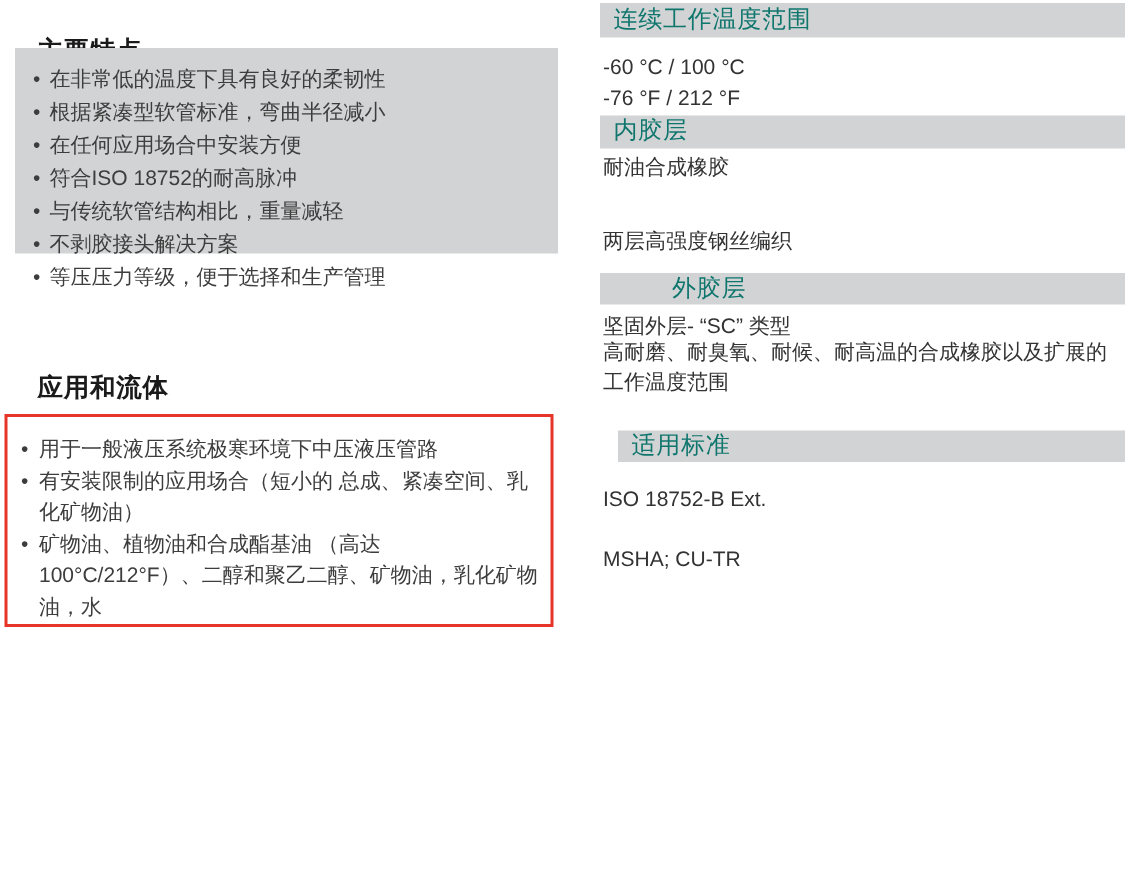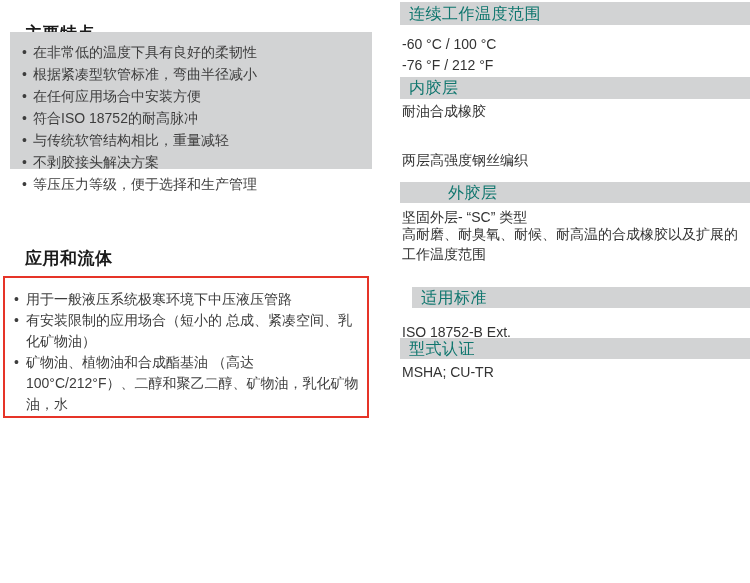--- a/index.html
+++ b/index.html
@@ -149,17 +149,16 @@
 
     <div class="val" id="val-reinf">两层高强度钢丝编织</div>
 
     <div class="bar" id="bar-cover">外胶层</div>
     <div class="val" id="val-cover-1">坚固外层- “SC” 类型</div>
     <div class="val" id="val-cover-2">高耐磨、耐臭氧、耐候、耐高温的合成橡胶以及扩展的工作温度范围</div>
 
     <div class="bar" id="bar-std">适用标准</div>
     <div class="val" id="val-std">ISO 18752-B Ext.</div>
 
-    <div class="bar" id="bar-cert">型式认证</div>
     <div class="val" id="val-cert">MSHA; CU-TR</div>
 
   </div>
 </div>
 
 </body></html>

